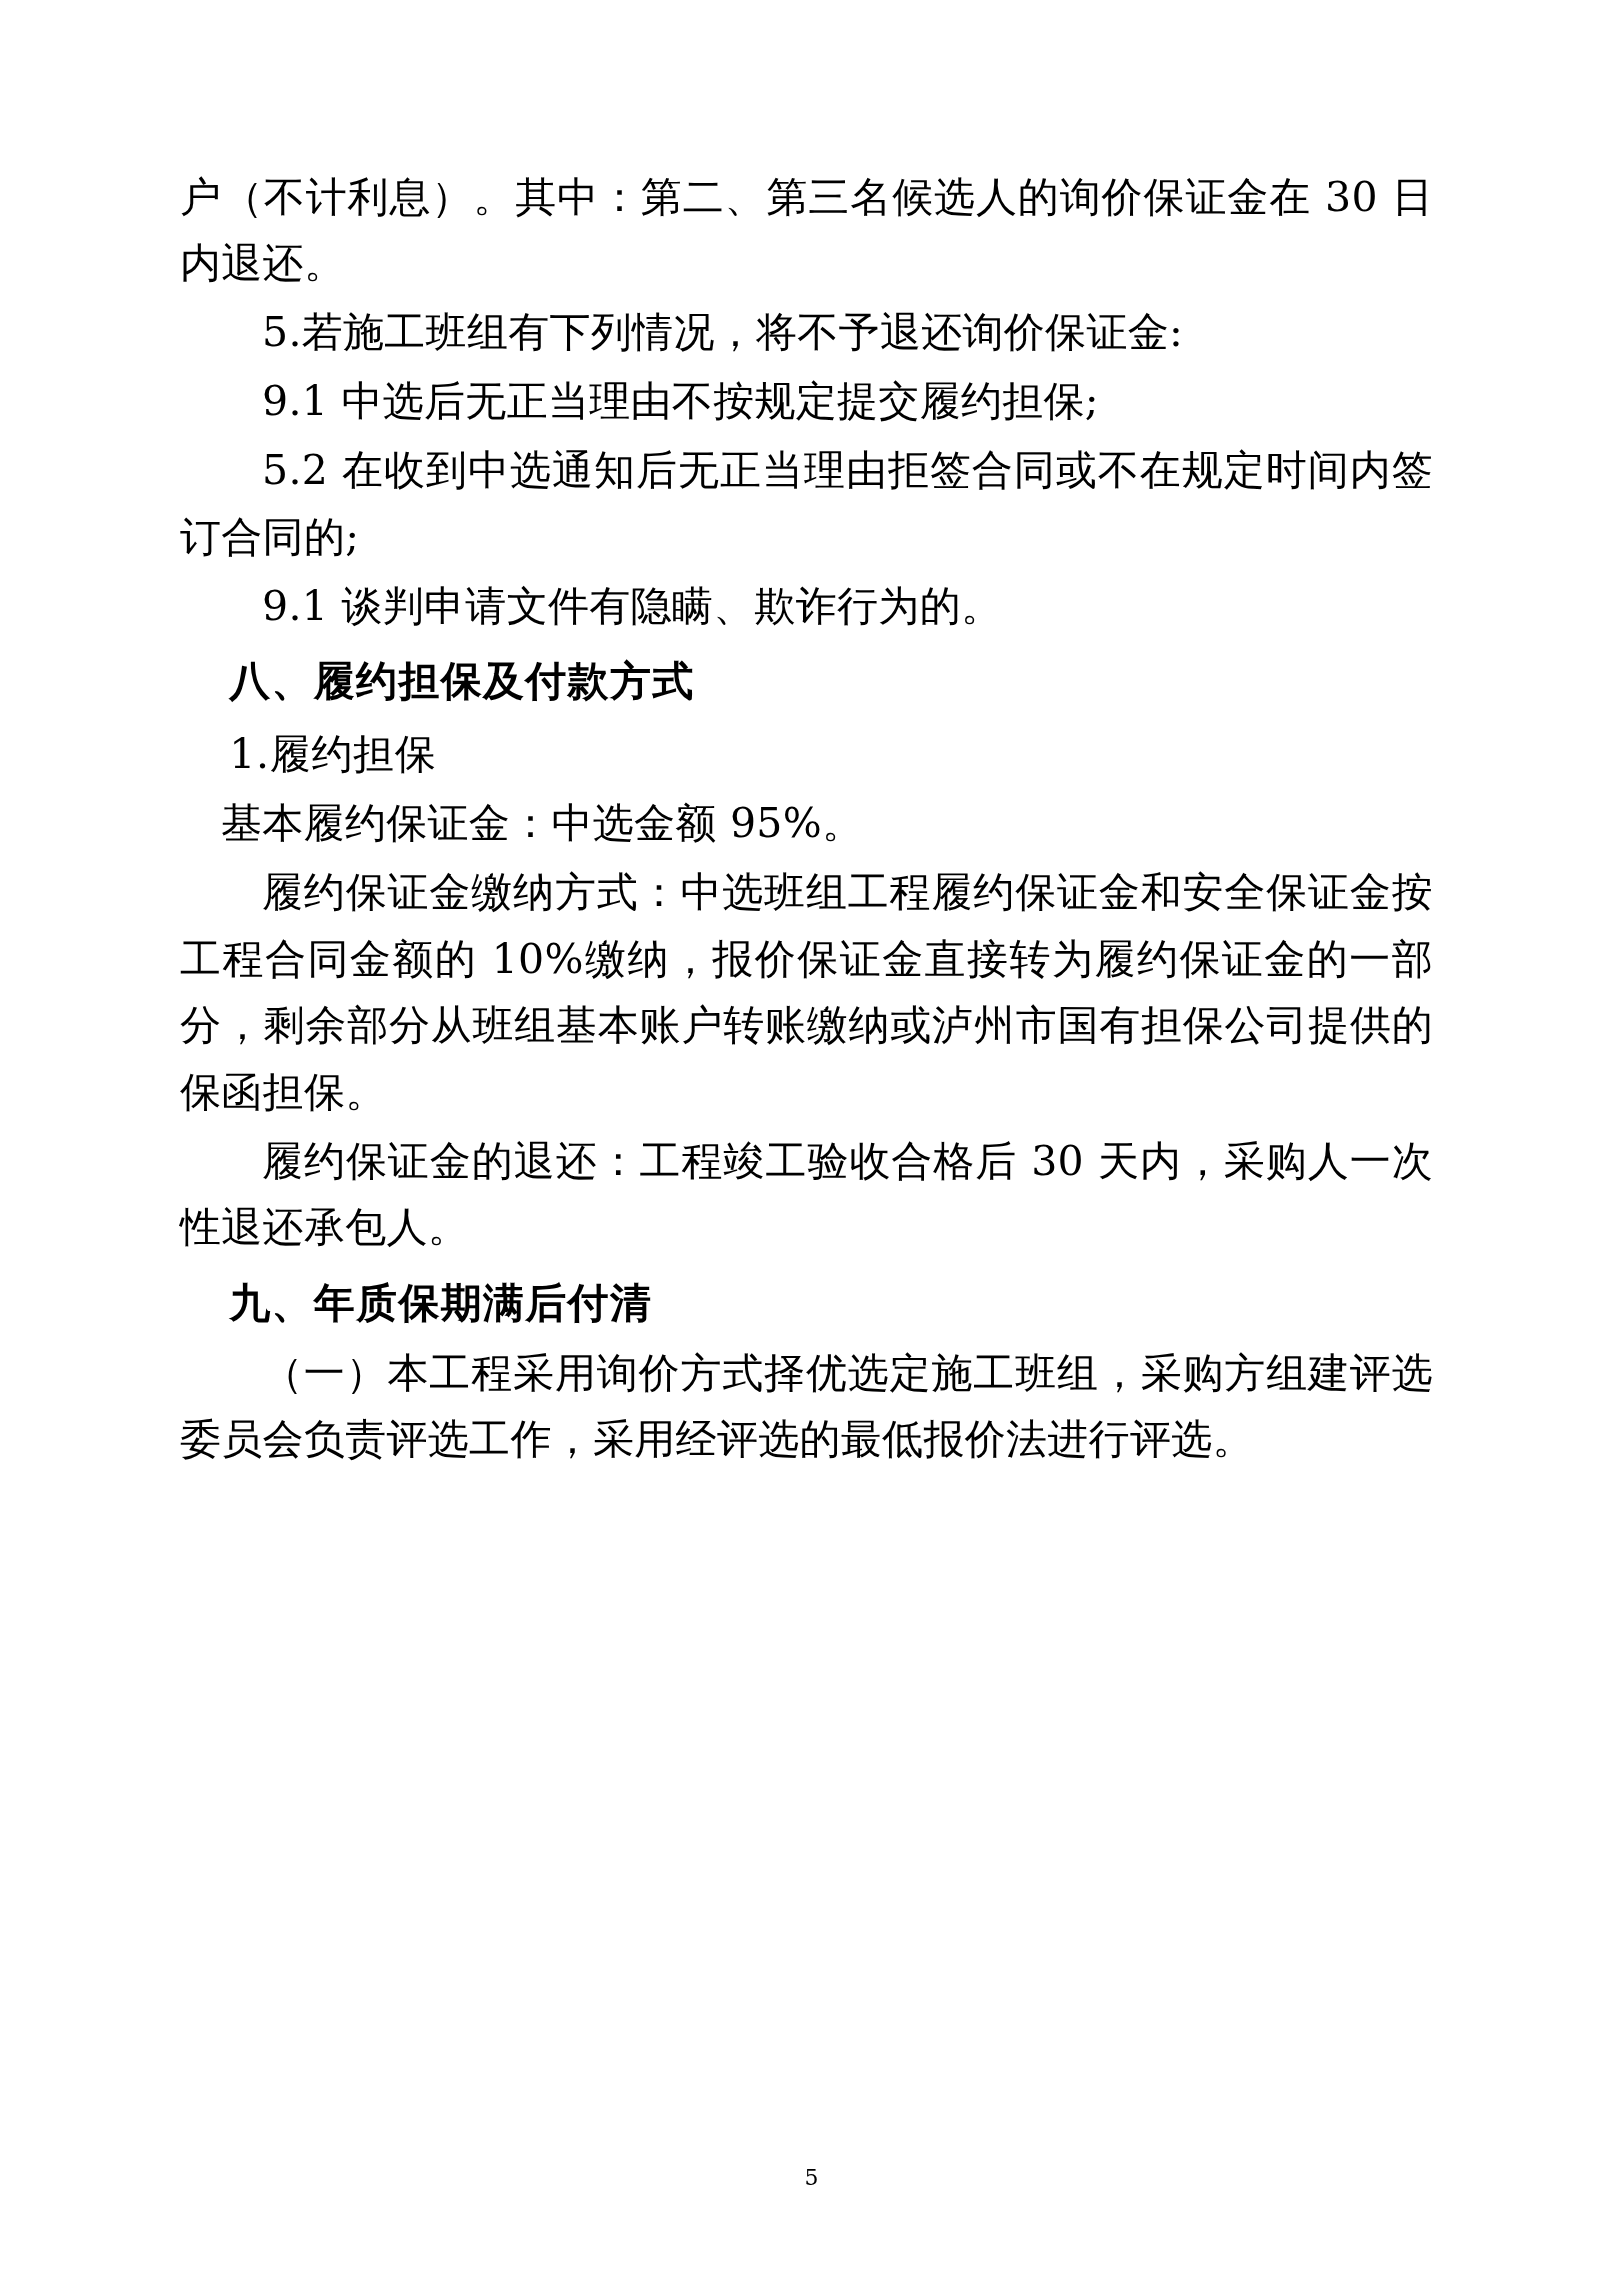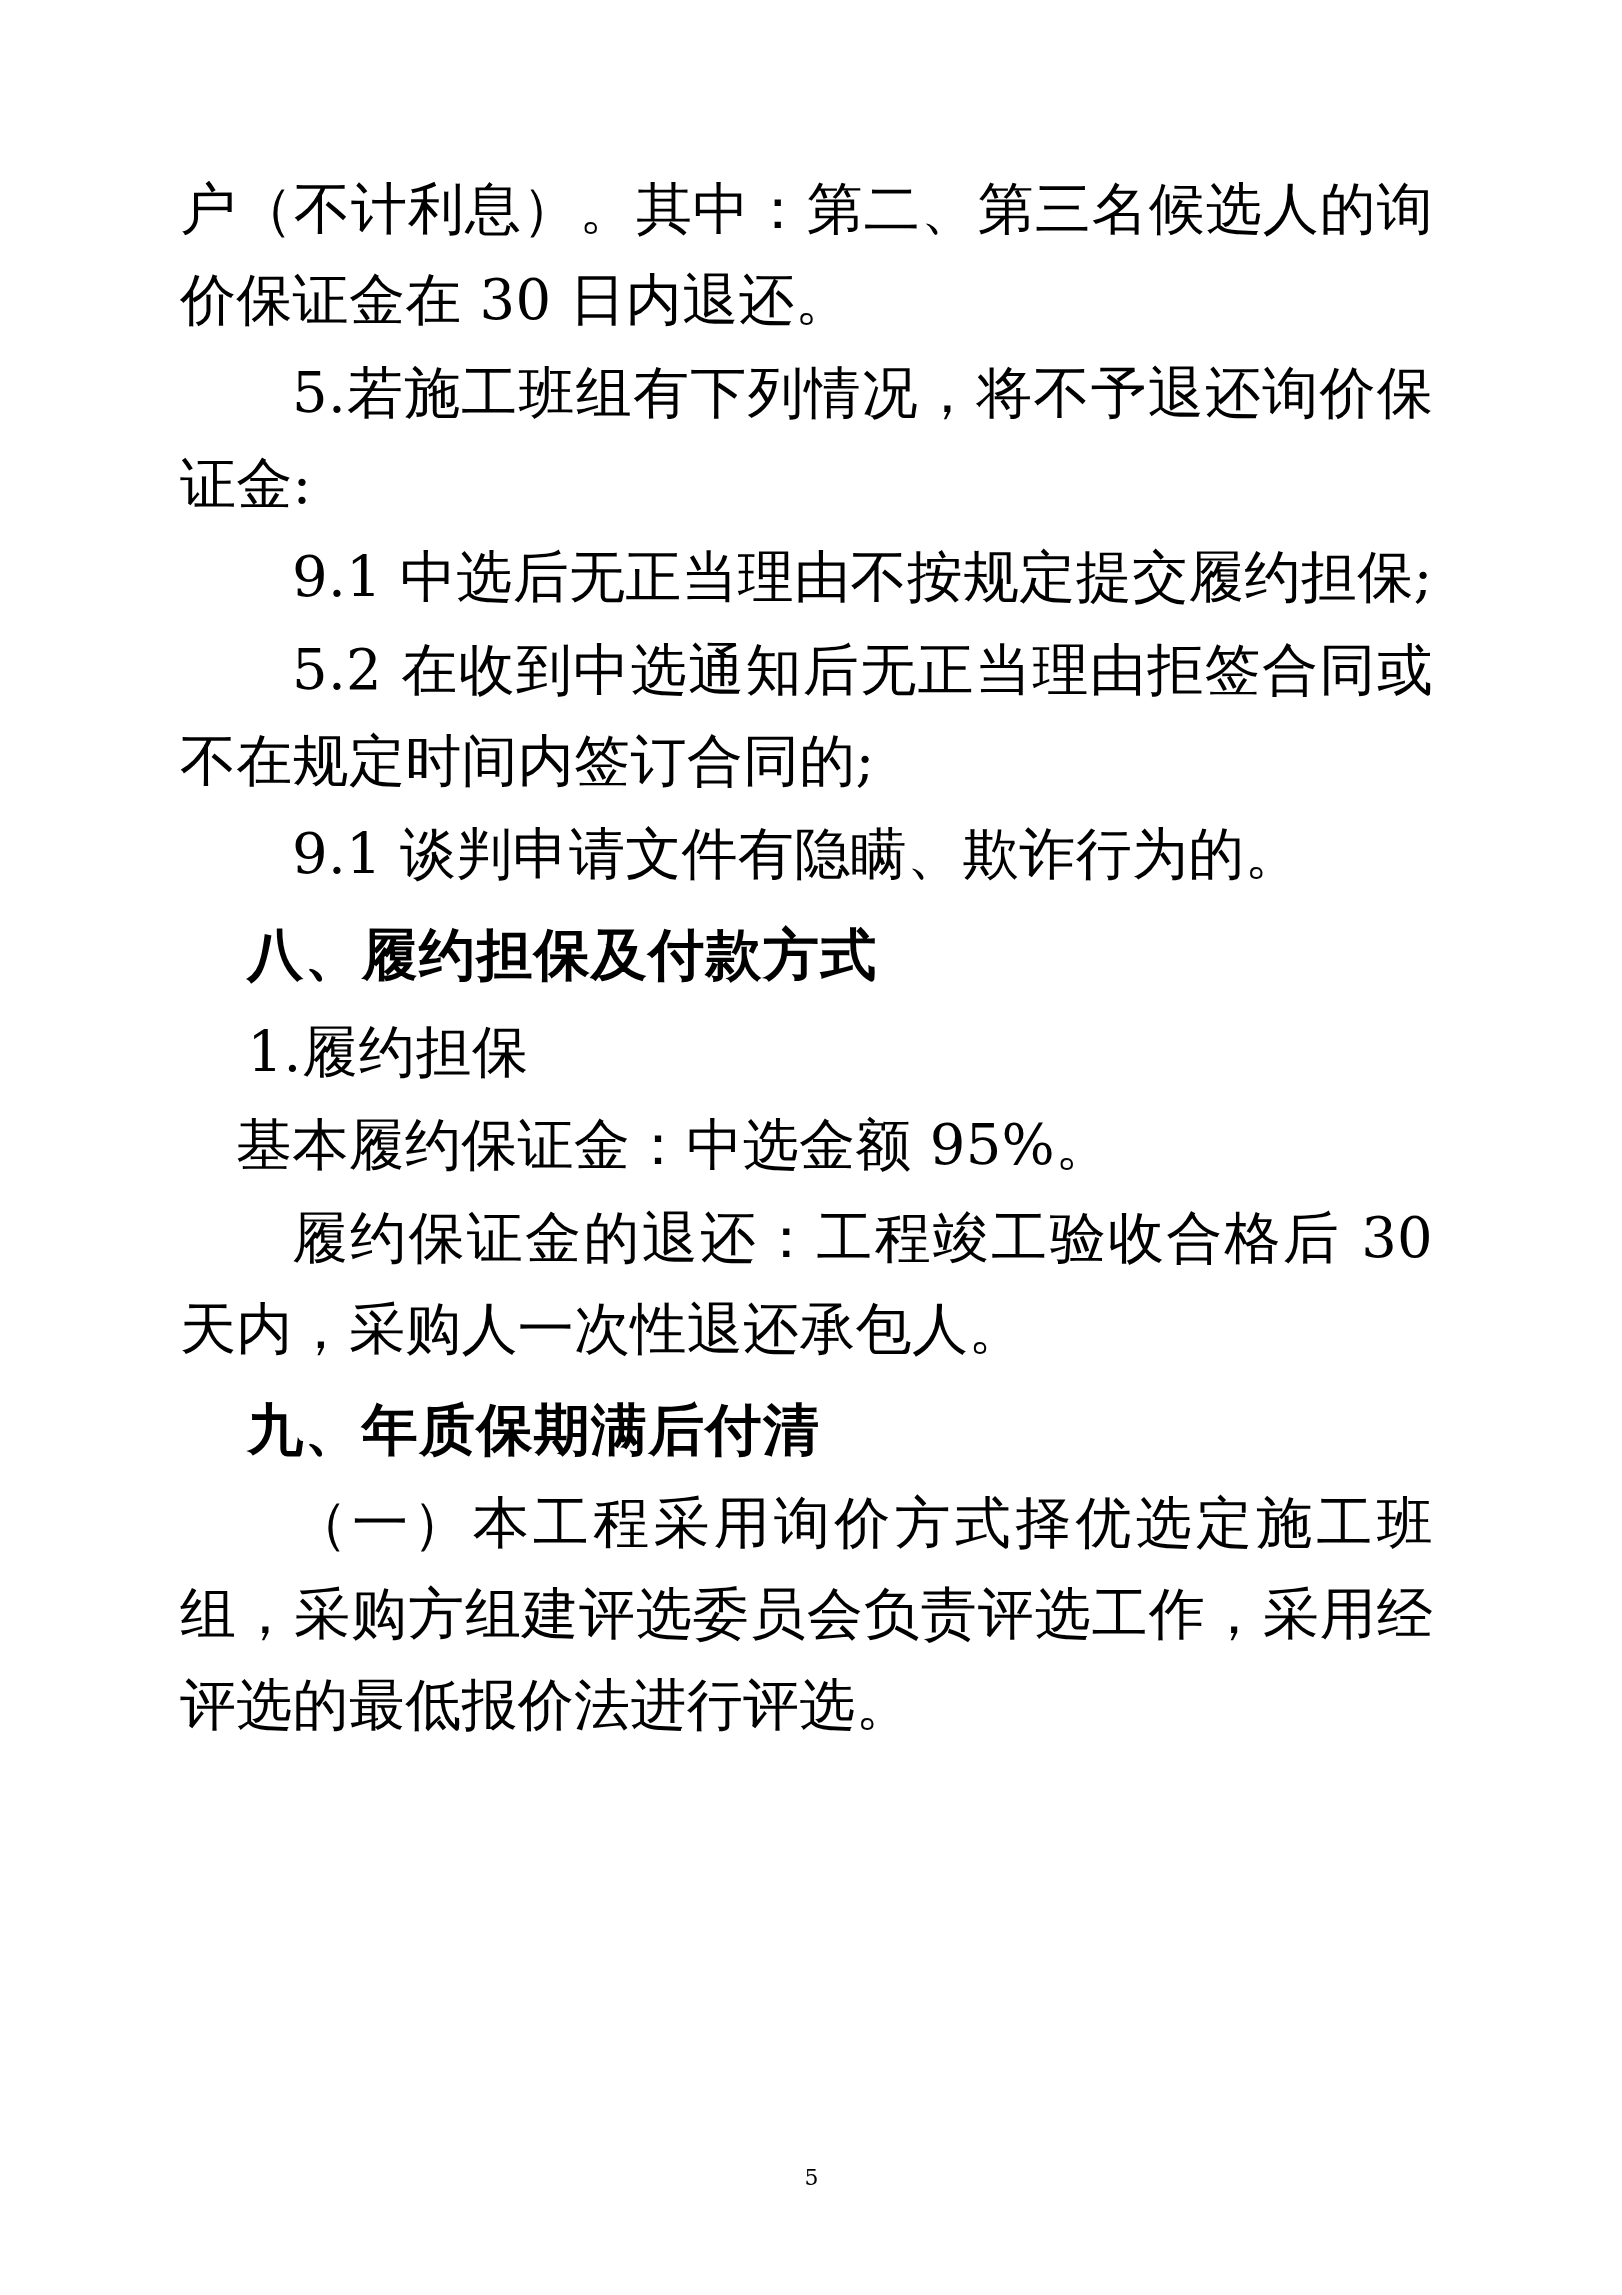--- a/index.html
+++ b/index.html
@@ -18,21 +18,21 @@
   .page {
     position: absolute;
     left: 0;
     top: 0;
     width: 1623px;
     height: 2295px;
     box-sizing: border-box;
     padding: 164px 190px 131px 180px;
   }
   .doc-body {
-    font-size: 56px;
+    font-size: 41px;
     line-height: 1.62;
     letter-spacing: 0.3px;
     text-align: justify;
   }
   p {
     margin: 0 0 2.6px 0;
   }
   .indent {
     text-indent: 2em;
   }
@@ -79,20 +79,21 @@
     <p class="indent">5.2 在收到中选通知后无正当理由拒签合同或不在规定时间内签订合同的;</p>
 
     <p class="indent">9.1 谈判申请文件有隐瞒、欺诈行为的。</p>
 
     <p class="heading">八、履约担保及付款方式</p>
 
     <p class="subheading">1.履约担保</p>
 
     <p class="indent-small">基本履约保证金：中选金额 95%。</p>
 
+    <p class="indent">履约保证金缴纳方式：中选班组工程履约保证金和安全保证金按工程合同金额的 10%缴纳，报价保证金直接转为履约保证金的一部分，剩余部分从班组基本账户转账缴纳或泸州市国有担保公司提供的保函担保。</p>
 
     <p class="indent">履约保证金的退还：工程竣工验收合格后 30 天内，采购人一次性退还承包人。</p>
 
 
 
     <p class="heading">九、年质保期满后付清</p>
 
     <p class="indent">（一）本工程采用询价方式择优选定施工班组，采购方组建评选委员会负责评选工作，采用经评选的最低报价法进行评选。</p>
 
   </div>

